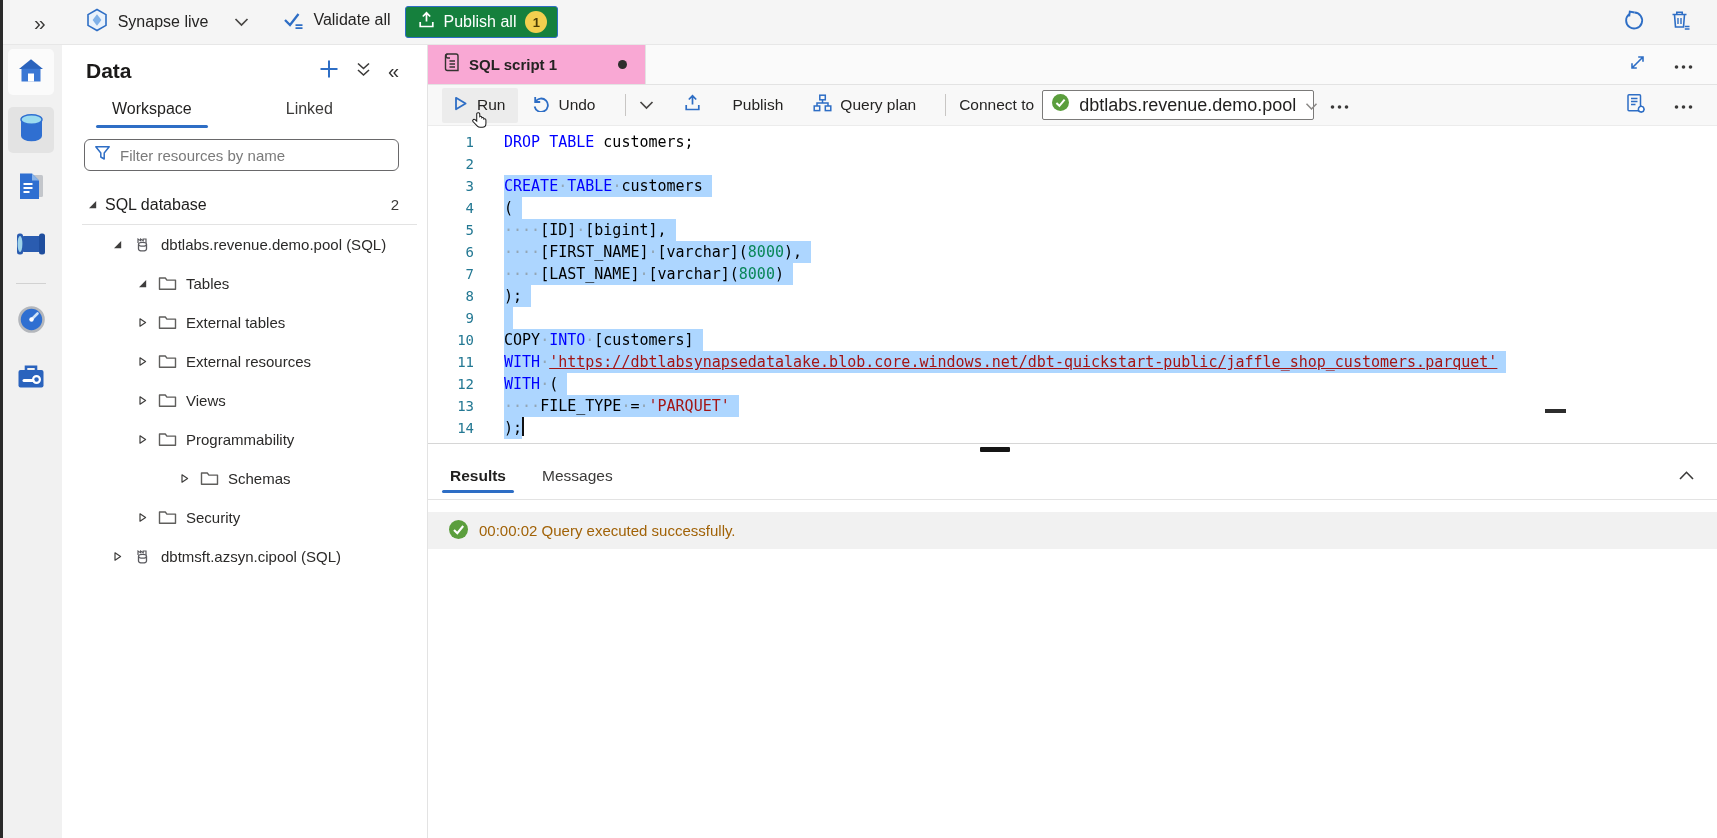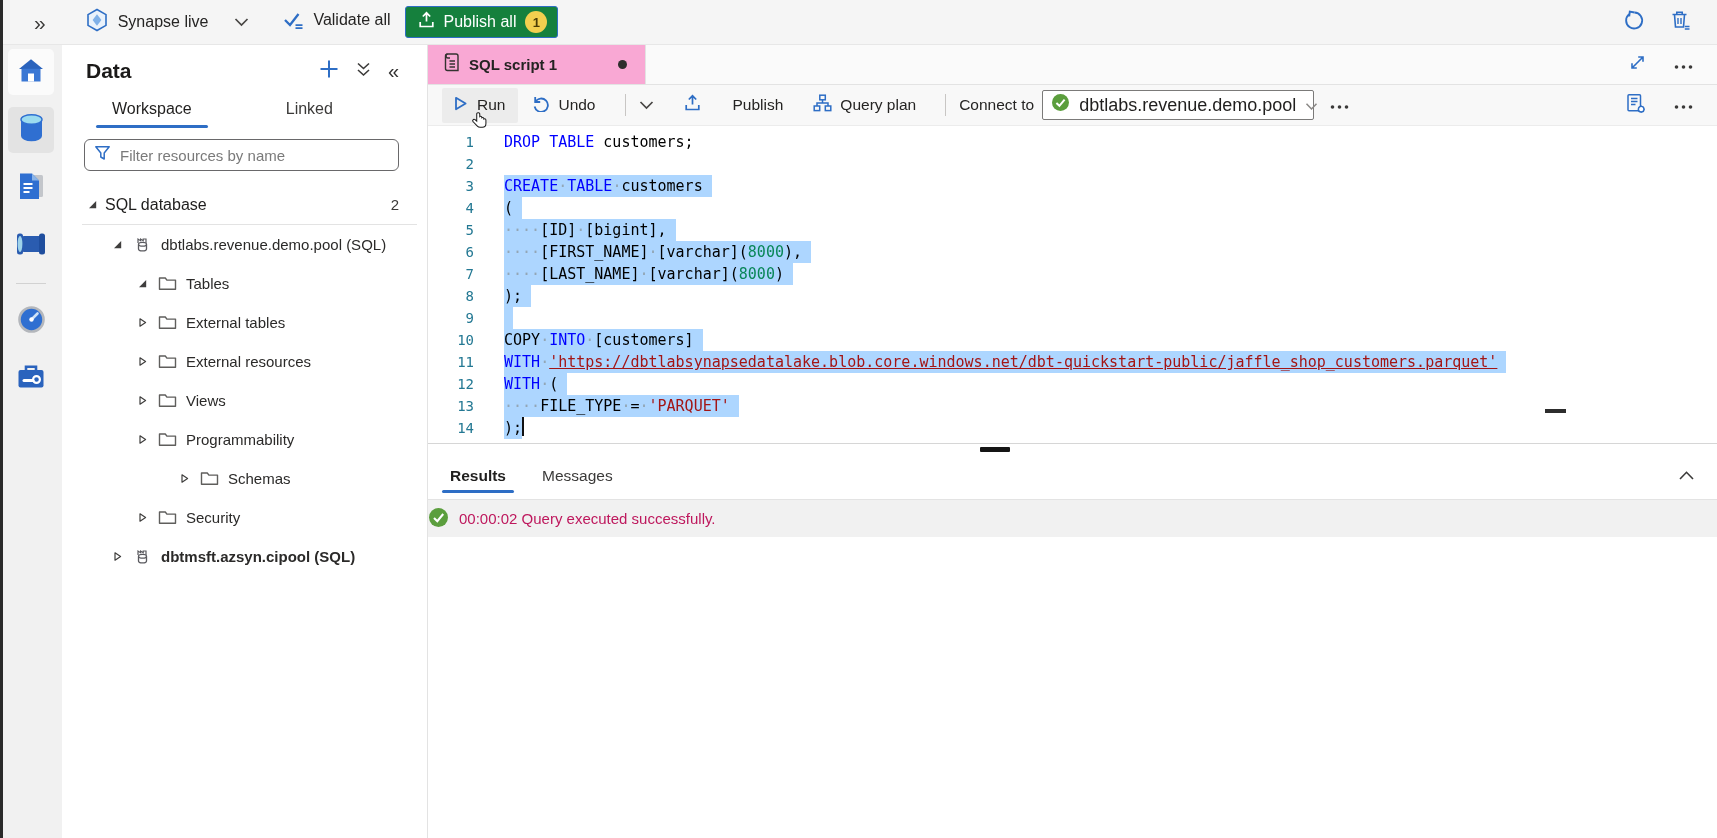--- a/index.html
+++ b/index.html
@@ -97,21 +97,21 @@
   
   .results{flex:1;display:flex;flex-direction:column;min-height:0;}
   .r-tabs{height:48px;display:flex;align-items:center;padding:0 22px 0 12px;border-bottom:1px solid #e3e3e3;}
   .r-tab{padding:0 10px;margin-right:16px;font-size:15.5px;color:#3b3a39;height:100%;display:flex;align-items:center;position:relative;}
   .r-tab.active{color:#201f1e;font-weight:700;}
   .r-tab.active::after{content:"";position:absolute;left:2px;right:2px;bottom:6px;height:3px;background:#2e6ec5;border-radius:2px;}
   .r-collapse{margin-left:auto;}
   .r-body{flex:1;display:flex;flex-direction:column;align-items:center;padding-top:24px;padding-right:144px;min-height:0;}
   .empty-title{font-size:20px;font-weight:700;color:#6d6d6d;margin-top:12px;}
   .empty-sub{font-size:15.5px;color:#4c4a48;margin-top:16px;}
-  .statusbar{height:37px;background:#f1f1f1;display:flex;align-items:center;gap:10px;font-size:15px;color:#be185d;}
+  .statusbar{height:37px;background:#f1f1f1;display:flex;align-items:center;gap:10px;padding-left:20px;font-size:15px;color:#a16207;margin-top:12px;}
 </style>
 </head>
 <body>
 
 <div class="app">
   <div class="edge-strip"></div>
 
   <header class="topbar">
     <span class="dbl-chevron">»</span>
     <div class="mode-switch">
@@ -337,21 +337,21 @@
                 <path d="M3 1.8 L8.6 5.5 L3 9.2 Z" fill="none" stroke="#3f3e3d" stroke-width="1.2" stroke-linejoin="round"></path>
               </svg>
             </span>
             <span class="tree-icon">
               <svg width="19" height="15" viewBox="0 0 19 15">
                 <path d="M1.5 13.2 V2 h5.8 l1.6 2.1 h8.6 v9.1 Z" fill="none" stroke="#5f5e5c" stroke-width="1.4" stroke-linejoin="round"></path>
               </svg>
             </span>
             <span>Security</span>
           </div>
-          <div class="tree-row lvl1" style="padding-left: 47px; font-weight: bold;">
+          <div class="tree-row lvl1" style="padding-left: 47px;">
             <span class="twisty">
               <svg width="11" height="11" viewBox="0 0 11 11">
                 <path d="M3 1.8 L8.6 5.5 L3 9.2 Z" fill="none" stroke="#3f3e3d" stroke-width="1.2" stroke-linejoin="round"></path>
               </svg>
             </span>
             <span class="tree-icon">
               <svg width="19" height="19" viewBox="0 0 19 19">
                 <path d="M5 8 V4 l2.6 1.7 V4 l2.6 1.7 V4 H13 V8" fill="none" stroke="#5a5a5f" stroke-width="1.2"></path>
                 <path d="M5.5 9.5 v4.5 a4 1.9 0 0 0 8 0 V9.5" fill="none" stroke="#5a5a5f" stroke-width="1.3"></path>
                 <ellipse cx="9.5" cy="9.3" rx="4" ry="1.9" fill="none" stroke="#5a5a5f" stroke-width="1.3"></ellipse>

